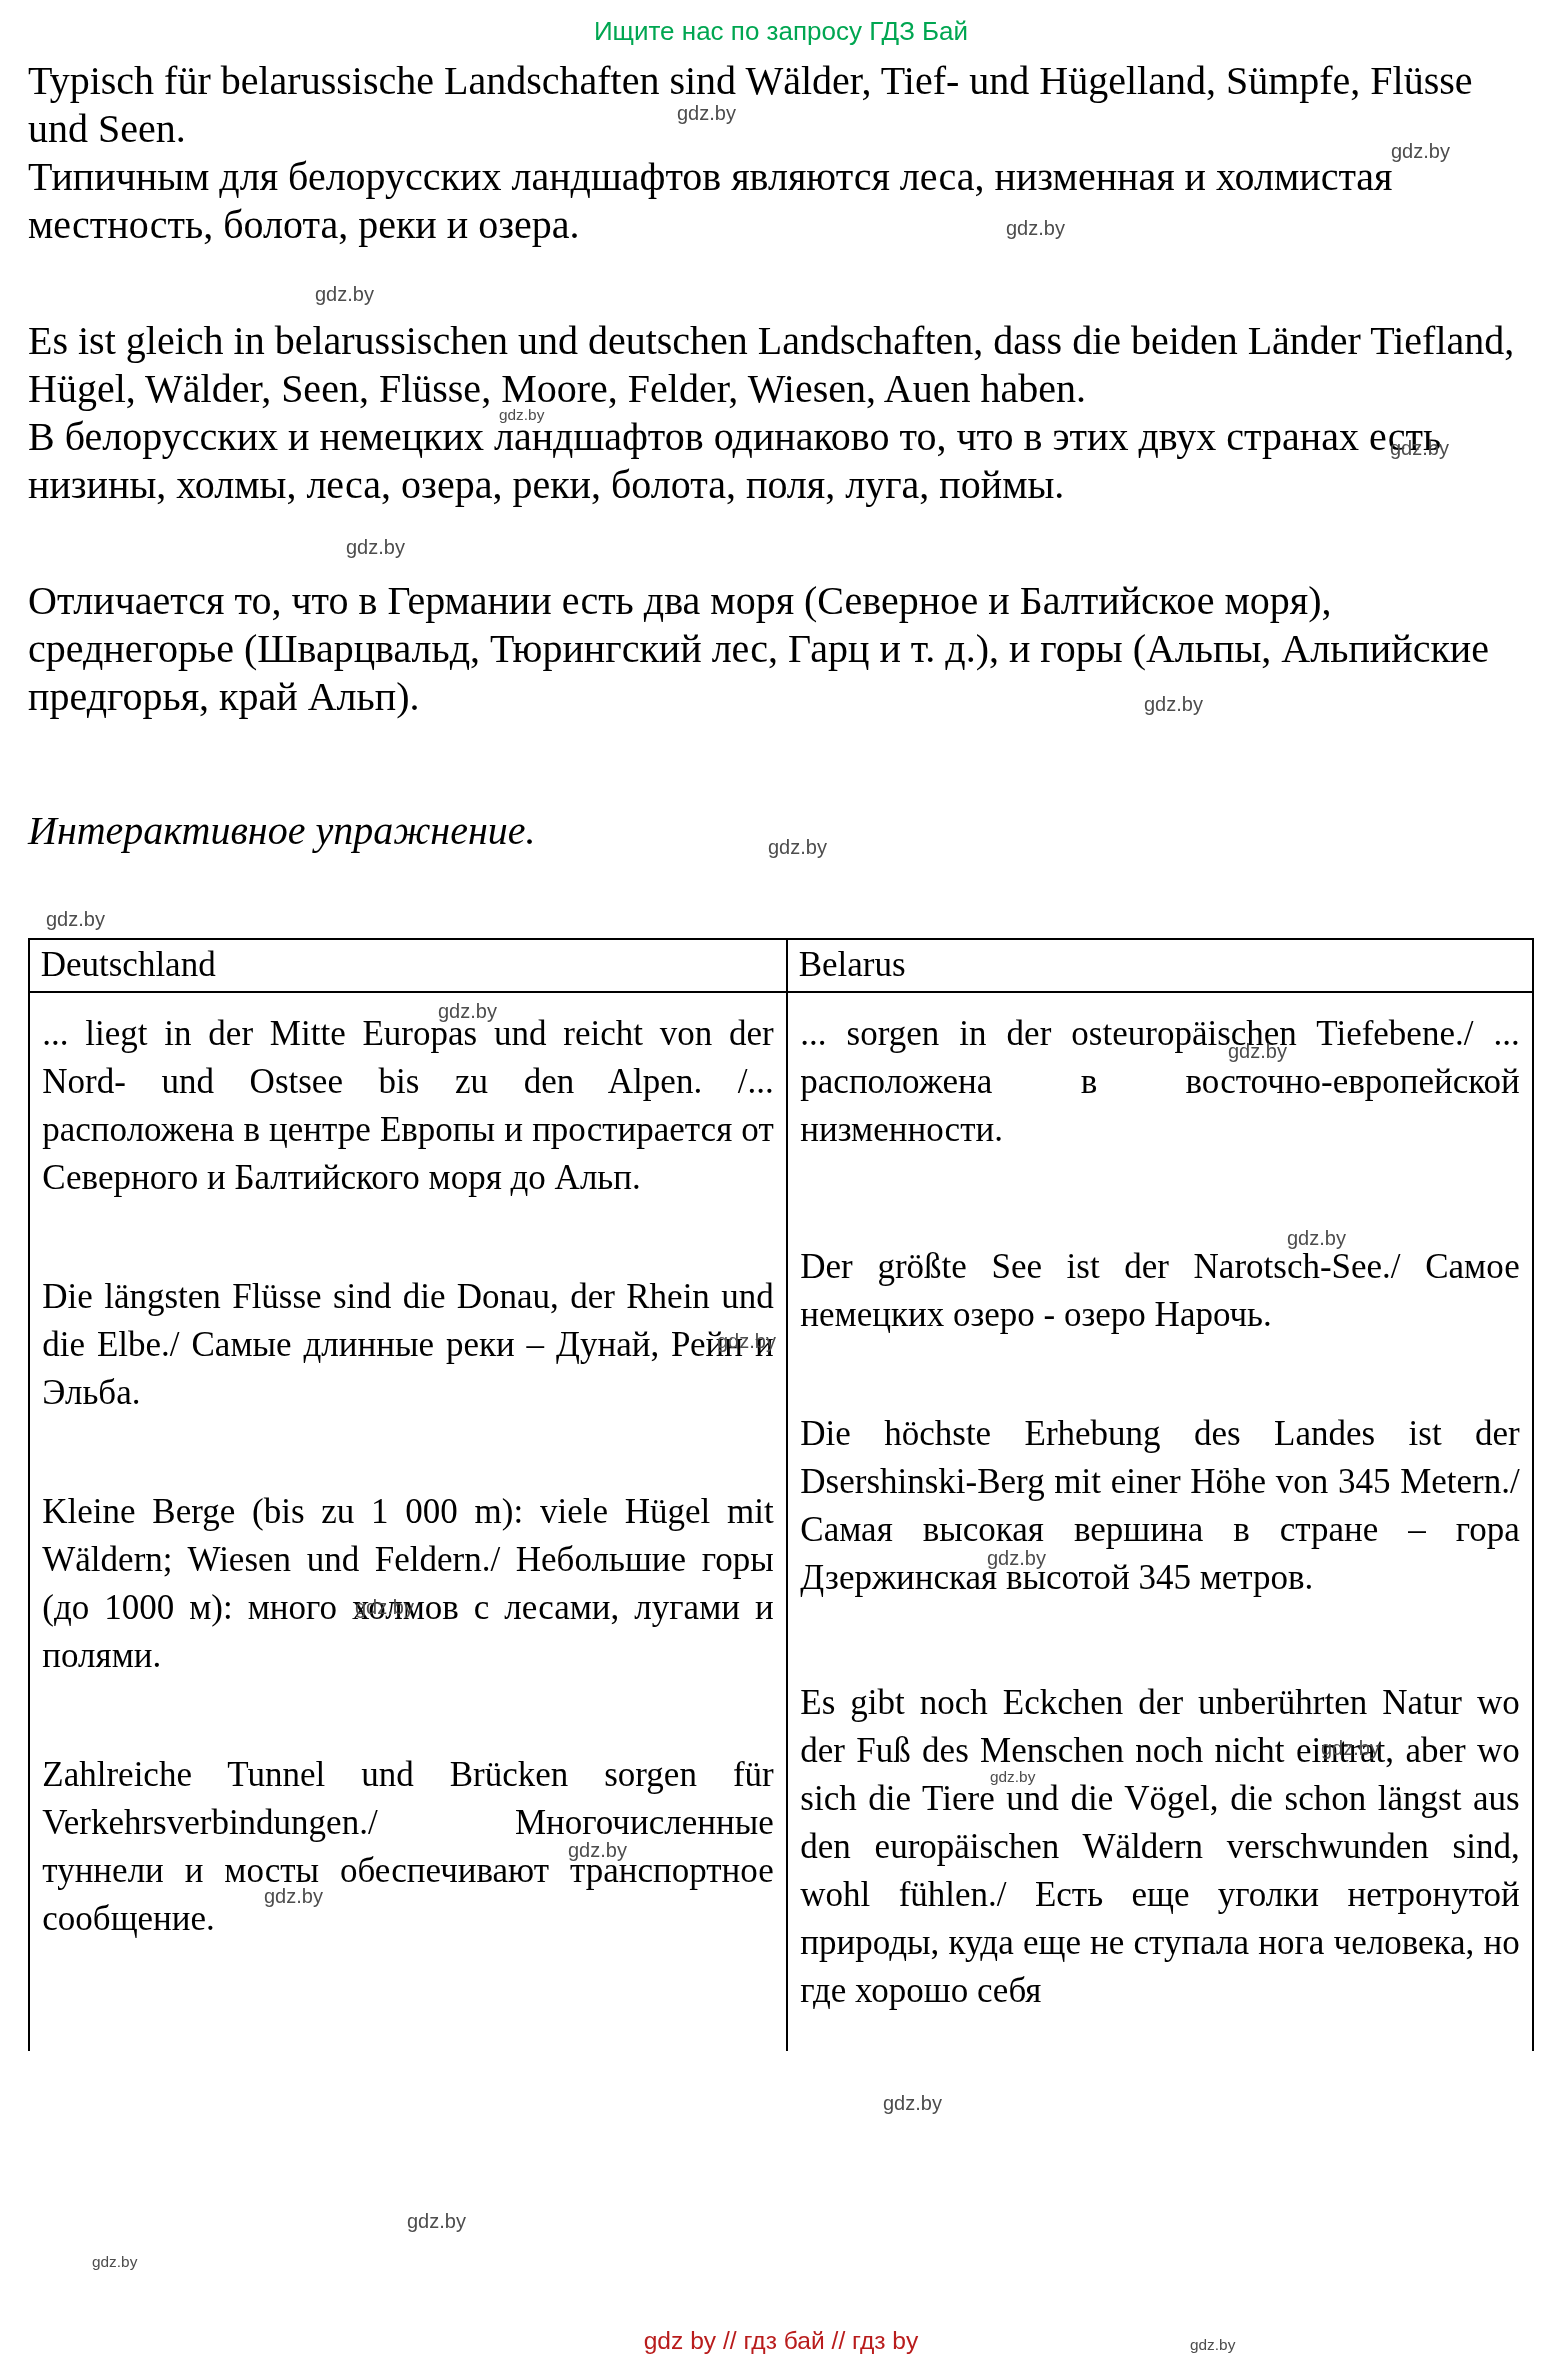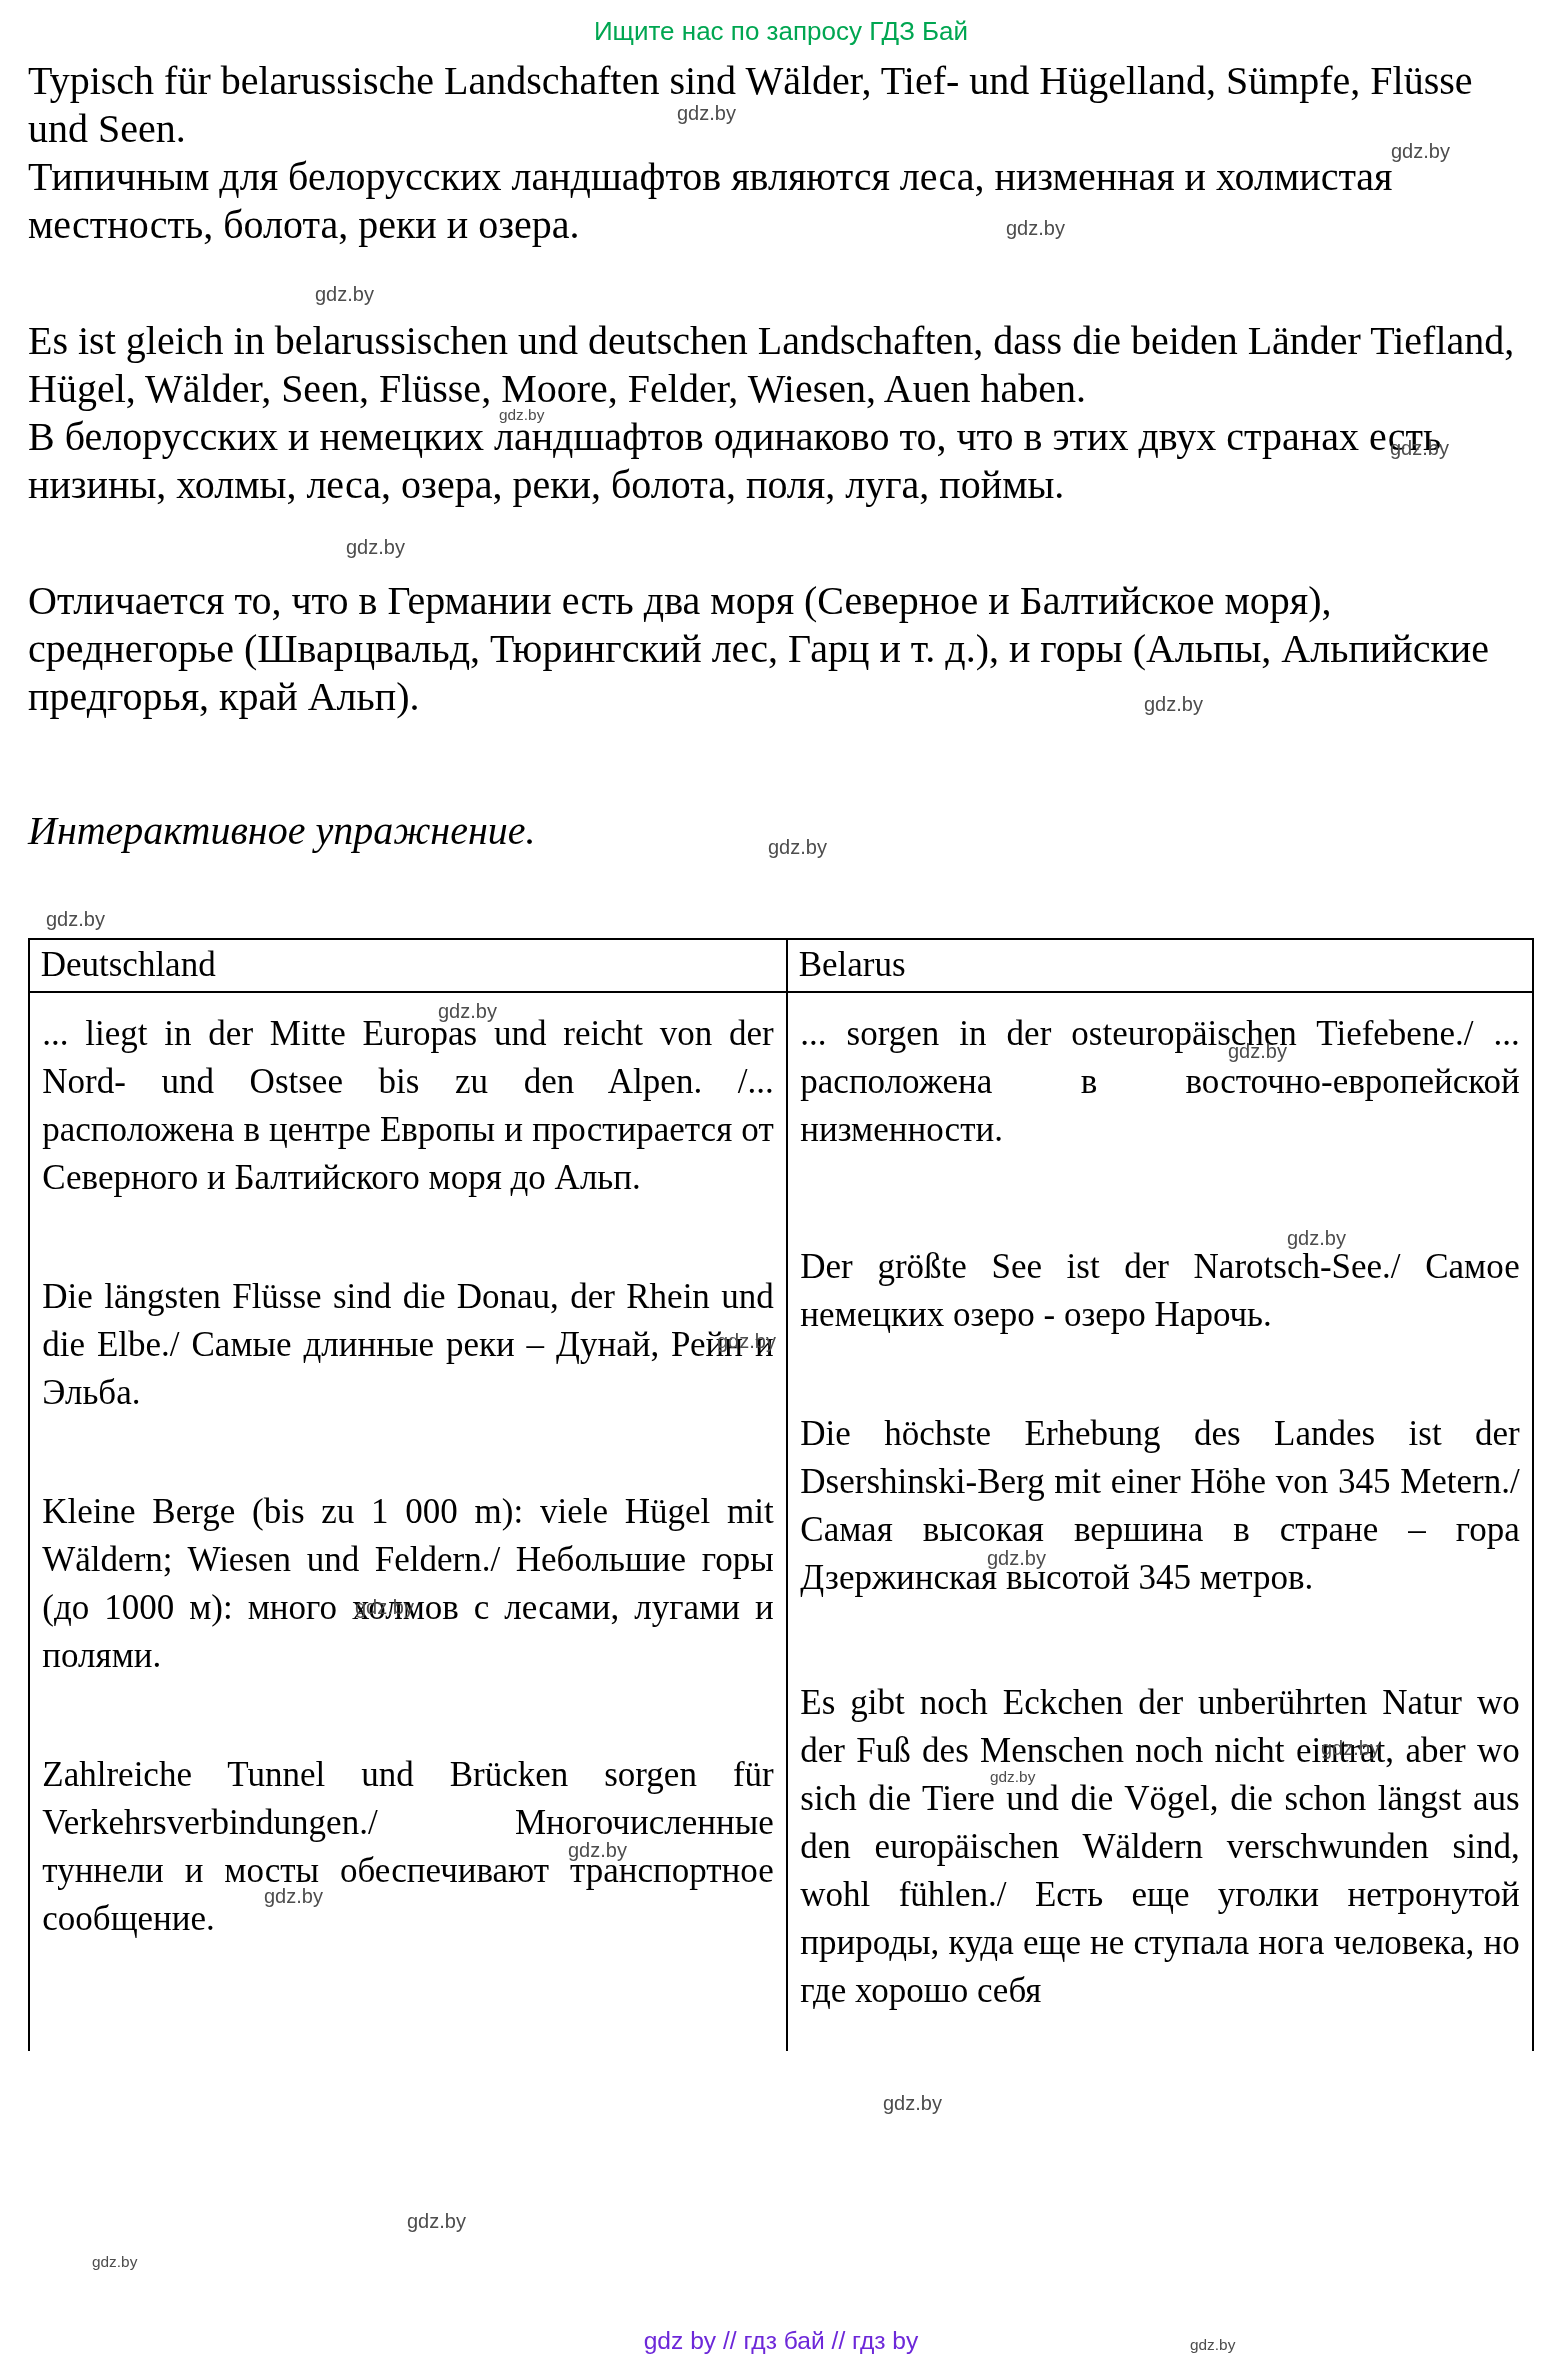--- a/index.html
+++ b/index.html
@@ -71,21 +71,21 @@
   .wm-small { font-size: 15.4px; line-height: 15.4px; }
 
   .bottom-note {
     position: absolute;
     left: 0;
     bottom: 10.7px;
     width: 100%;
     text-align: center;
     font-family: "Liberation Sans", "DejaVu Sans", sans-serif;
     font-size: 24.6px;
-    color: #6d28d9;
+    color: #b91c1c;
   }
 </style>
 </head>
 <body>
 
 <div class="page">
 
   <div class="top-note">Ищите нас по запросу ГДЗ Бай</div>
 
   <div class="content">

